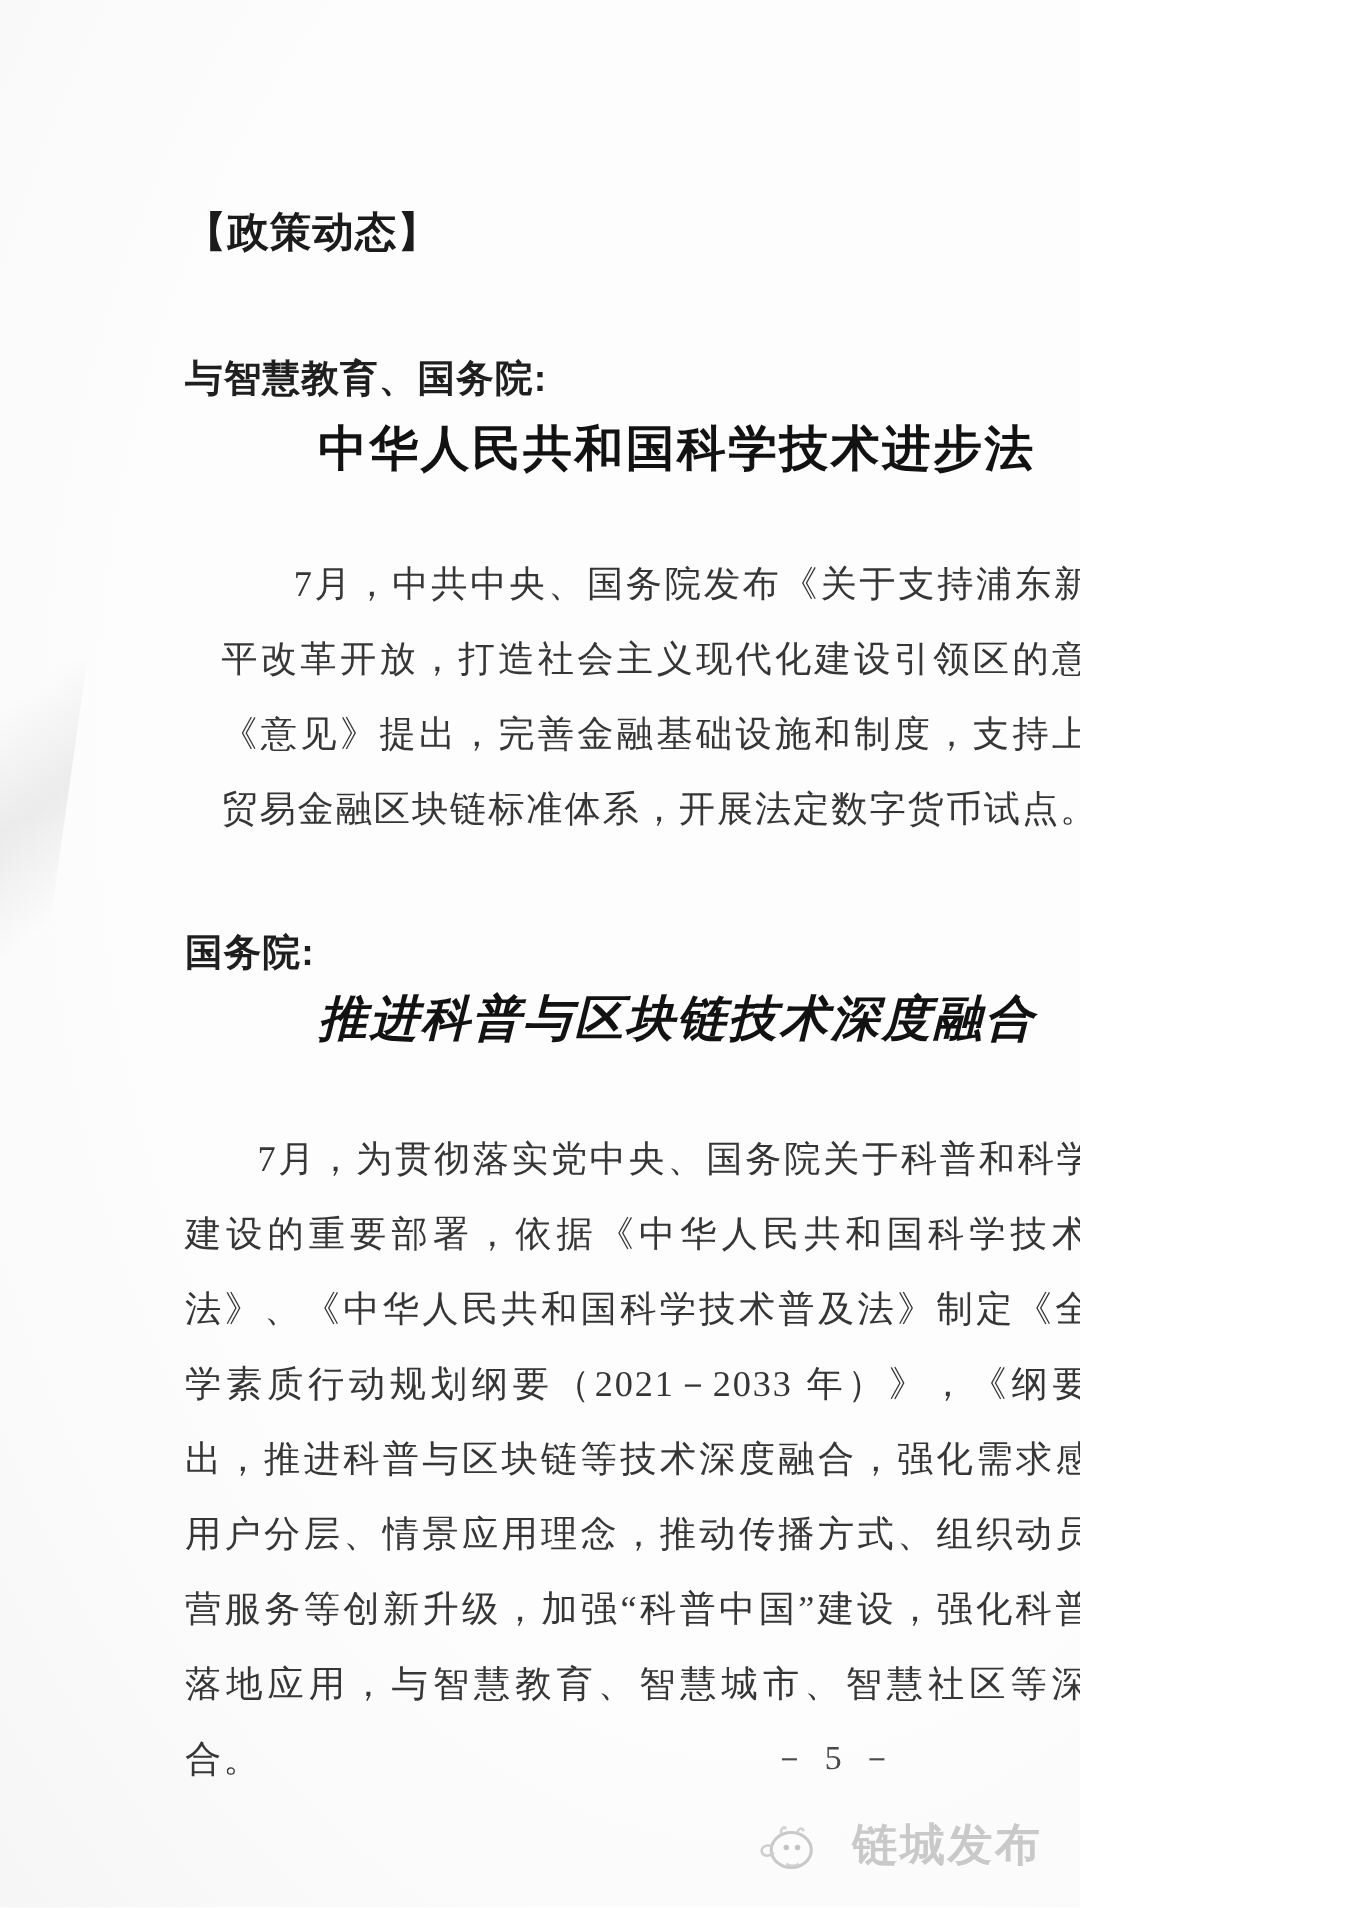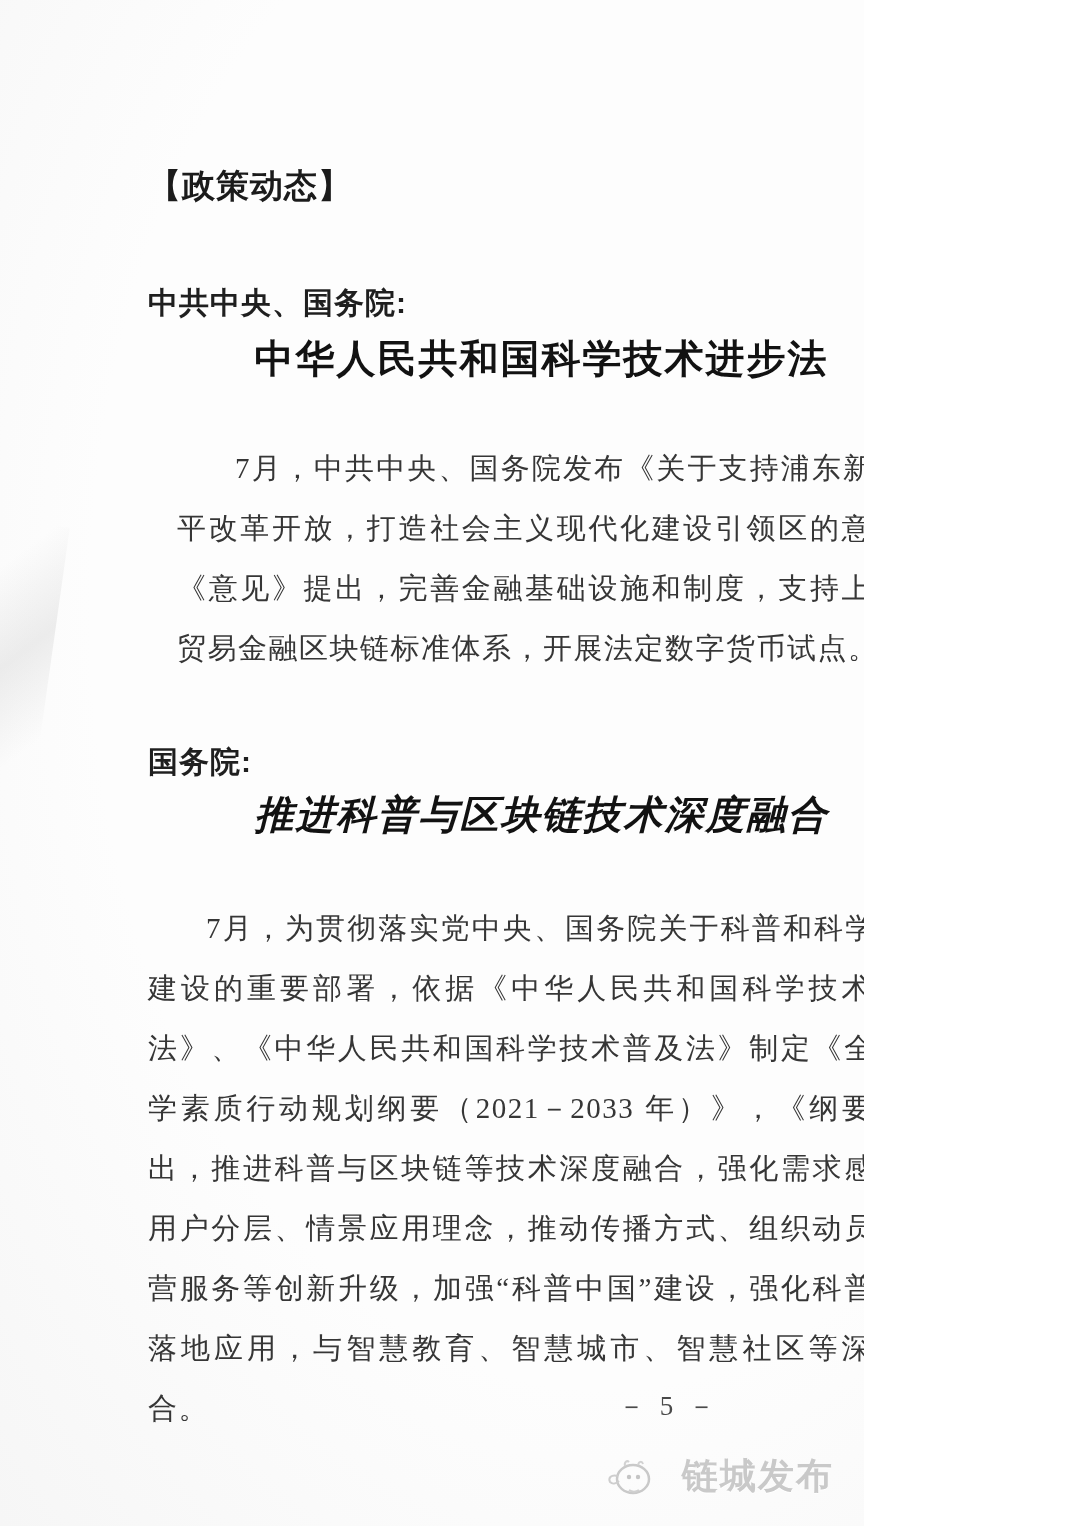--- a/index.html
+++ b/index.html
@@ -95,20 +95,21 @@
     font-size: 27px;
     letter-spacing: 4px;
     color: #4a4a4a;
   }
 
   .watermark {
     position: absolute;
     top: 1452px;
     right: 30px;
     display: flex;
+    align-items: center;
     gap: 25px;
     color: #c6c6c6;
   }
   .watermark-text {
     font-family: "Liberation Sans", "DejaVu Sans", sans-serif;
     font-weight: 700;
     font-size: 36px;
     letter-spacing: 2px;
     color: #c9c9c9;
     text-shadow: 0 1px 0 rgba(255,255,255,0.9);
@@ -118,21 +119,21 @@
 </head>
 <body>
 
 <div class="page">
 
   <div class="photo-streak"></div>
 
   <h2 class="section-header">【政策动态】</h2>
 
   <section>
-    <div class="article-source source-1">中共中央、国务院:</div>
+    <div class="article-source source-1">与智慧教育、国务院:</div>
     <h1 class="article-title title-1">中华人民共和国科学技术进步法</h1>
     <p class="article-body body-1">7月，中共中央、国务院发布《关于支持浦东新区高水平改革开放，打造社会主义现代化建设引领区的意见》，《意见》提出，完善金融基础设施和制度，支持上海构建贸易金融区块链标准体系，开展法定数字货币试点。</p>
   </section>
 
   <section>
     <div class="article-source source-2">国务院:</div>
     <h1 class="article-title title-2">推进科普与区块链技术深度融合</h1>
     <p class="article-body body-2">7月，为贯彻落实党中央、国务院关于科普和科学素质建设的重要部署，依据《中华人民共和国科学技术进步法》、《中华人民共和国科学技术普及法》制定《全民科学素质行动规划纲要（2021－2033 年）》，《纲要》提出，推进科普与区块链等技术深度融合，强化需求感知、用户分层、情景应用理念，推动传播方式、组织动员、运营服务等创新升级，加强“科普中国”建设，强化科普信息落地应用，与智慧教育、智慧城市、智慧社区等深度融合。</p>
   </section>
 

